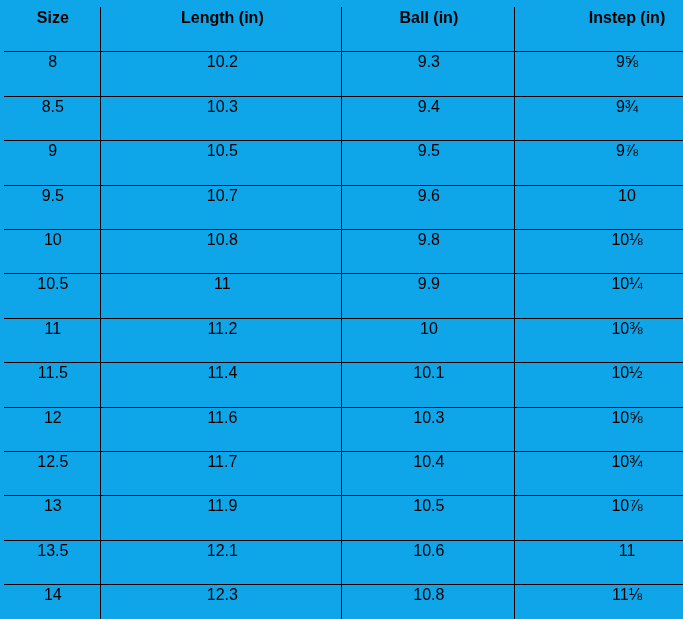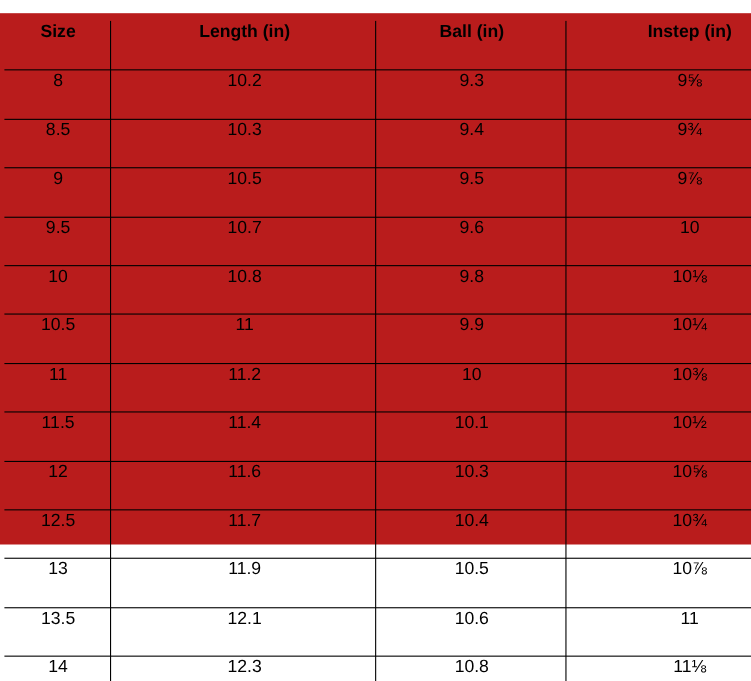--- a/index.html
+++ b/index.html
@@ -6,23 +6,23 @@
   html, body { margin: 0; padding: 0; background: #ffffff; }
   body {
     width: 683px;
     height: 619px;
     overflow: hidden;
     font-family: "Liberation Sans", sans-serif;
     color: #000000;
   }
   #chart-root {
     position: absolute;
-    left: 0; top: 12px;
-    width: 683px; height: 483px;
-    background: #b91c1c;
+    left: 0; top: 0;
+    width: 683px; height: 619px;
+    background: #0ea5e9;
   }
 
   
   .hline {
     position: absolute;
     left: 4px;
     width: 736px;
     height: 1px;
     background: #000000;
   }

